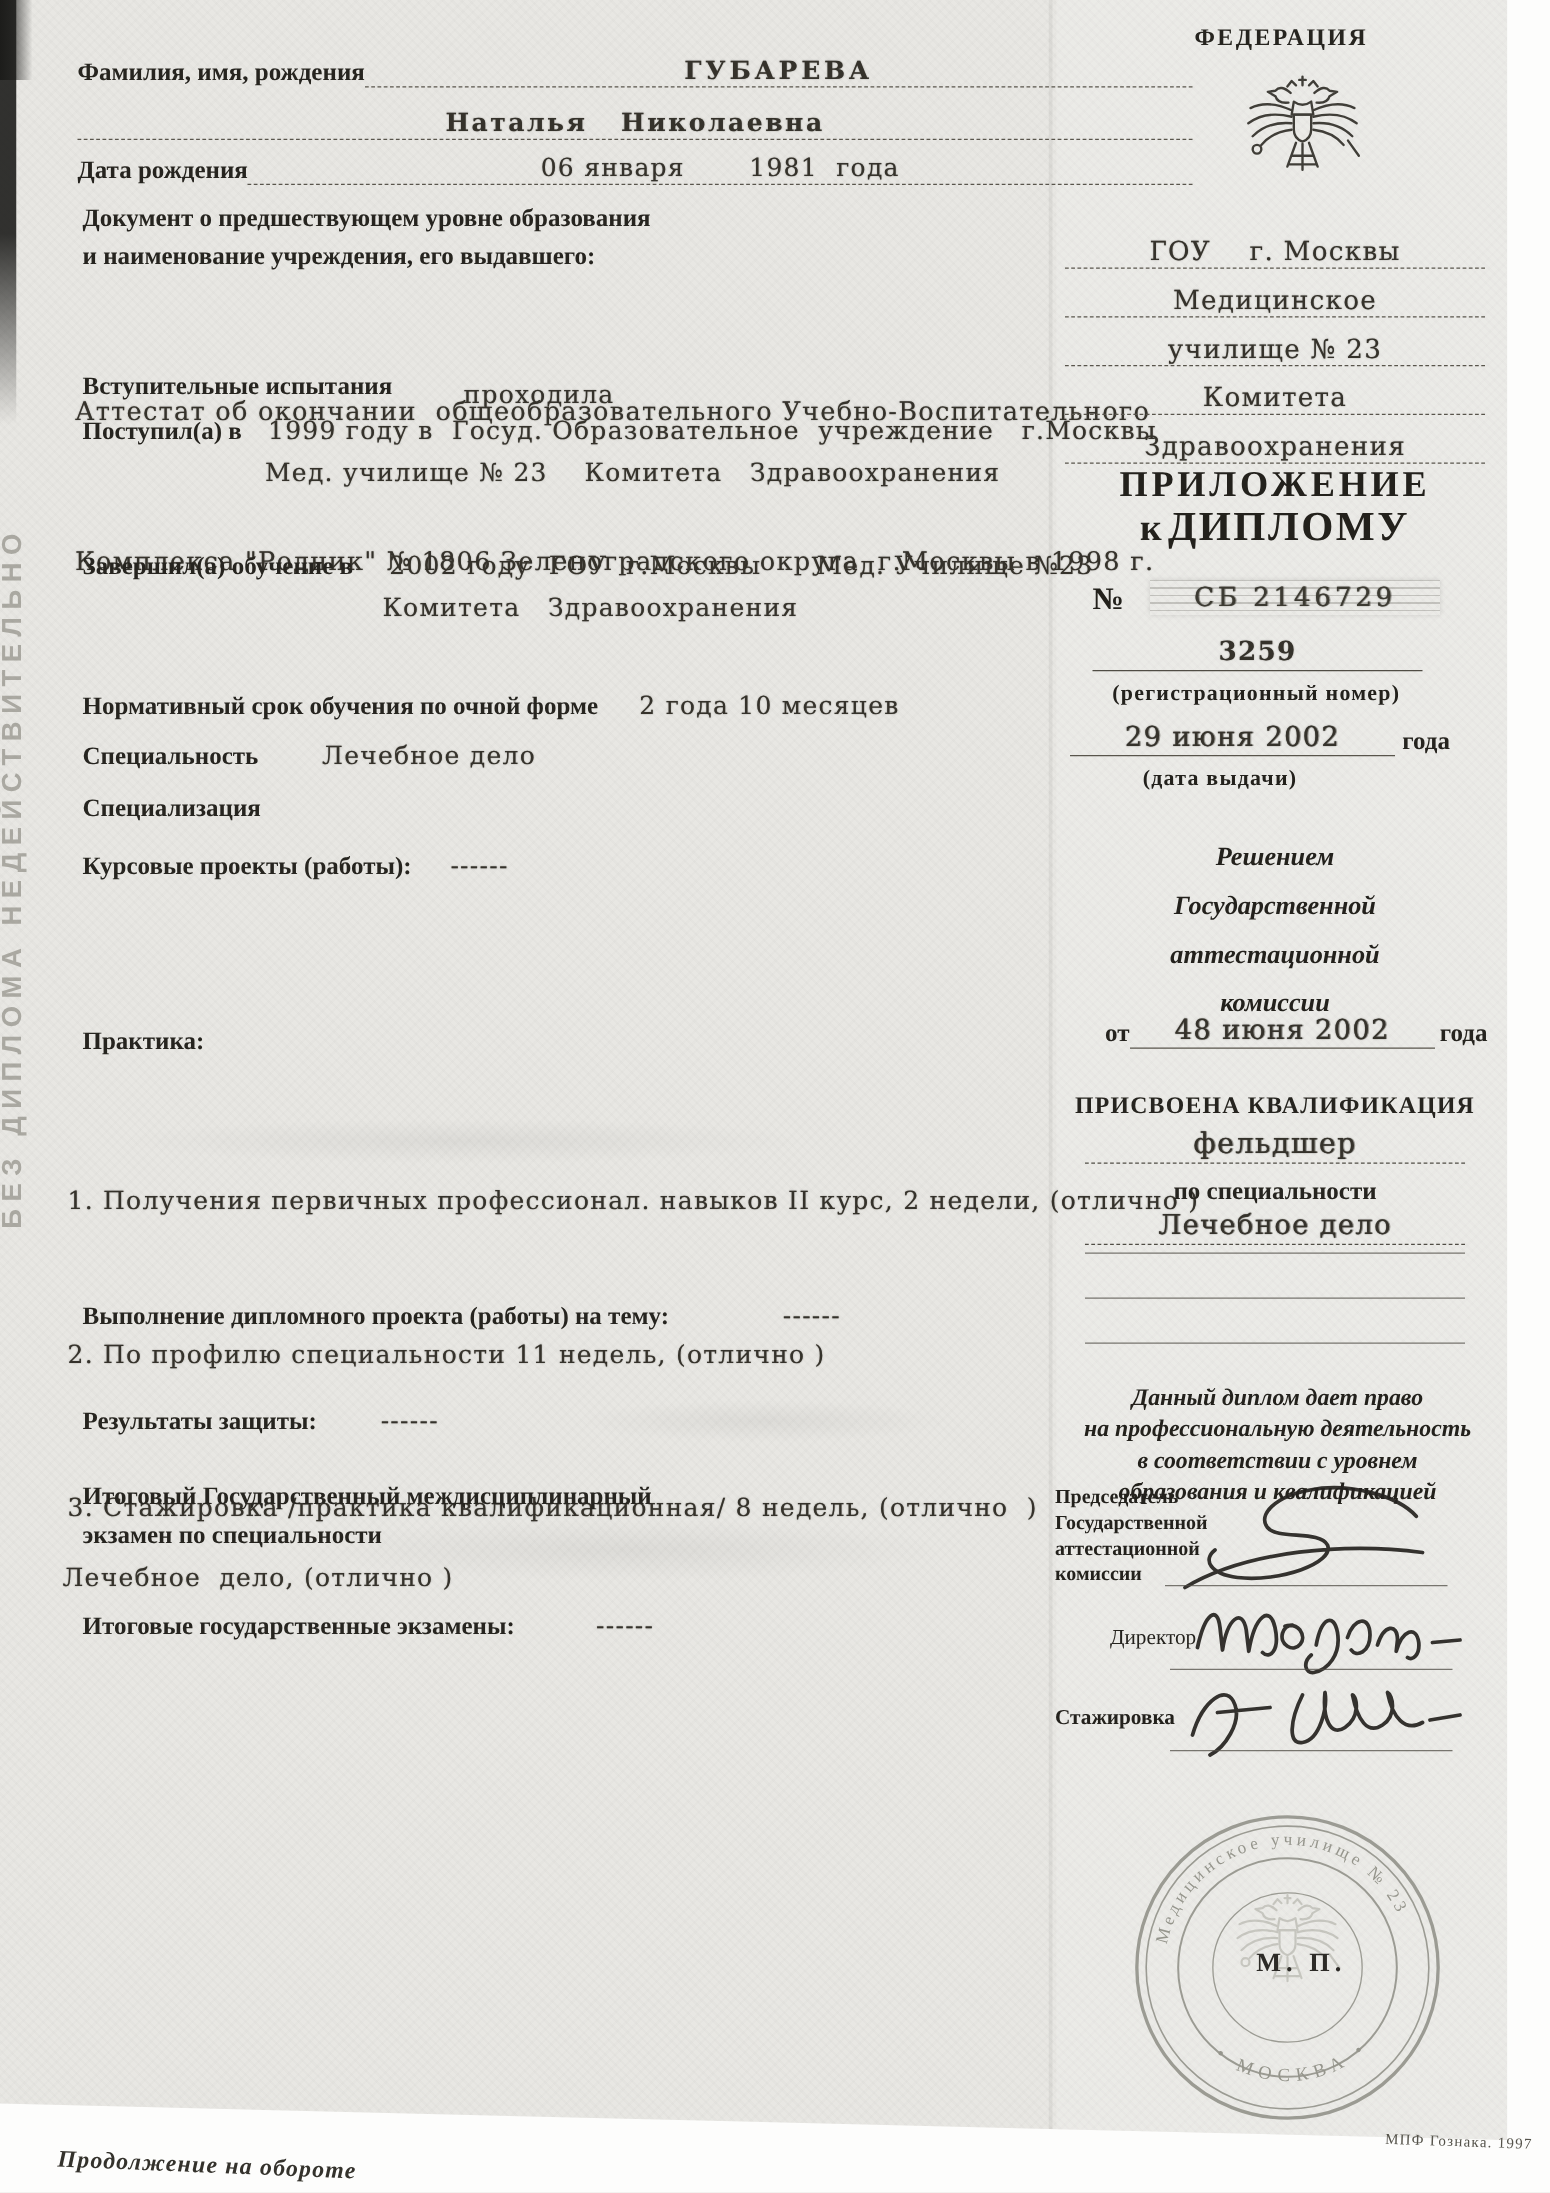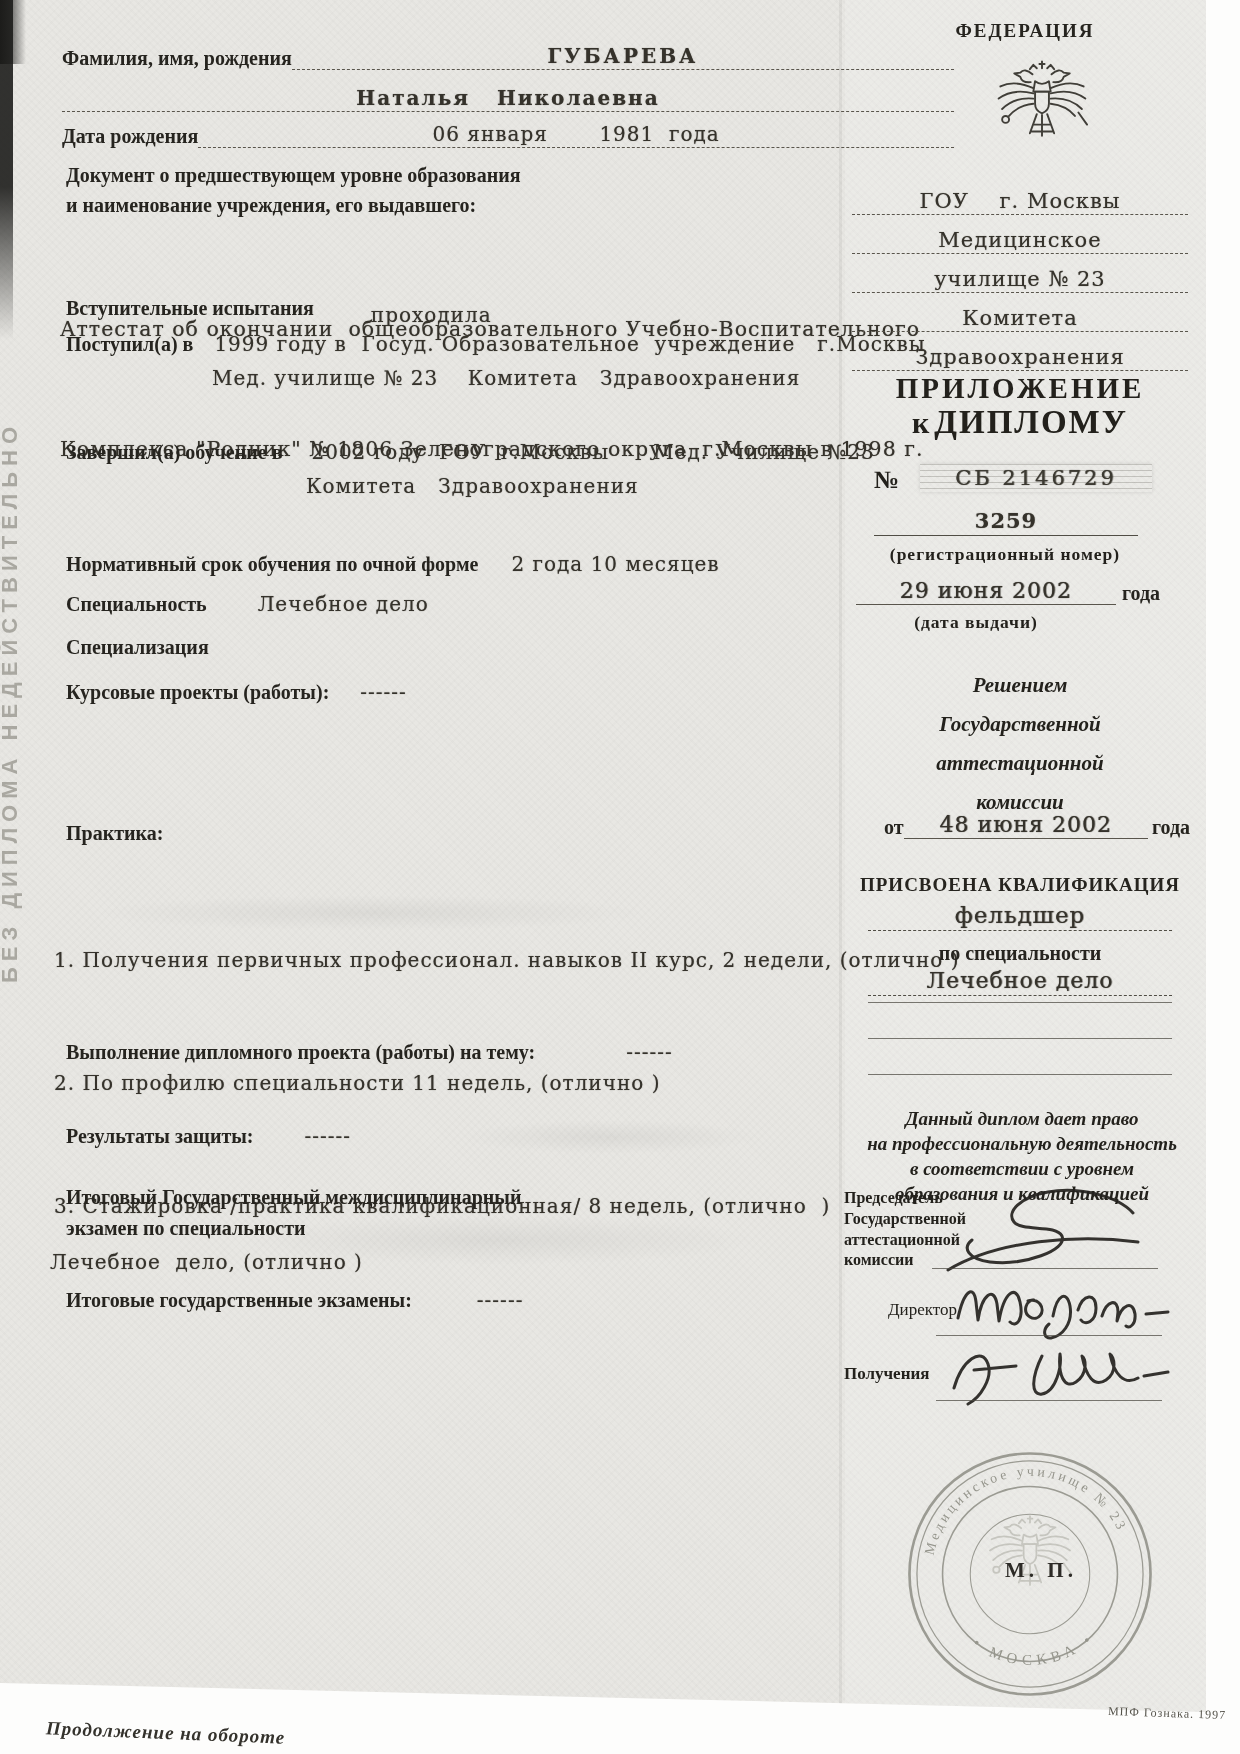--- a/index.html
+++ b/index.html
@@ -244,21 +244,21 @@
     <path d="M205 35 C190 18 150 8 120 14 C92 19 78 34 86 44 C94 54 128 46 134 58 C140 72 96 88 62 84 C40 81 34 70 44 62 M20 92 C70 62 150 56 210 64" stroke-width="3"></path>
   </svg>
   <div class="eline" style="top:1268px;left:932px;width:226px;"></div>
 
   <div class="abs" style="top:1300px;left:844px;font-size:17px;font-weight:400;margin-left:44px;">Директор</div>
   <svg class="sig" style="left:950px;top:1266px;" width="230" height="75" viewBox="0 0 230 75">
     <path d="M8 52 C14 24 24 18 26 36 L28 54 C32 28 44 20 47 38 L49 55 C54 26 66 18 70 36 C74 54 66 62 60 56 M84 34 C76 34 72 46 80 51 C88 56 96 46 90 38 C85 32 78 35 78 35 M103 50 C107 28 117 24 120 40 C123 58 112 70 101 72 C94 73 92 64 99 58 M128 44 C133 28 146 26 146 42 C146 56 135 60 131 54 M152 50 C157 34 168 32 168 46 L167 55 C172 38 183 34 185 48 C186 58 180 63 176 60 M196 48 l22 -2" stroke-width="3"></path>
   </svg>
   <div class="eline" style="top:1335px;left:936px;width:226px;"></div>
 
-  <div class="abs" style="top:1364px;left:844px;font-size:17px;font-weight:600;">Получения</div>
+  <div class="abs" style="top:1364px;left:844px;font-size:17px;font-weight:600;">Стажировка</div>
   <svg class="sig" style="left:924px;top:1326px;" width="250" height="80" viewBox="0 0 250 80">
     <path d="M30 62 C38 34 58 20 64 38 C69 52 56 72 44 78 M50 44 l42 -4 M118 30 C108 50 106 70 118 68 C132 66 138 40 136 28 C134 48 140 64 152 56 C164 48 162 32 158 30 C162 50 170 62 182 54 C194 46 190 30 186 28 C190 48 200 60 214 52 M220 50 l24 -4" stroke-width="3"></path>
   </svg>
   <div class="eline" style="top:1400px;left:936px;width:226px;"></div>
 
   <svg class="abs" style="left:902px;top:1446px;opacity:.85;color:#97978c;" width="256" height="256" viewBox="0 0 240 240">
     <defs>
       <path id="arcTop" d="M28,120 A92,92 0 1,1 212,120"></path>
       <path id="arcBot" d="M32,134 A90,90 0 0,0 208,134"></path>
     </defs>

